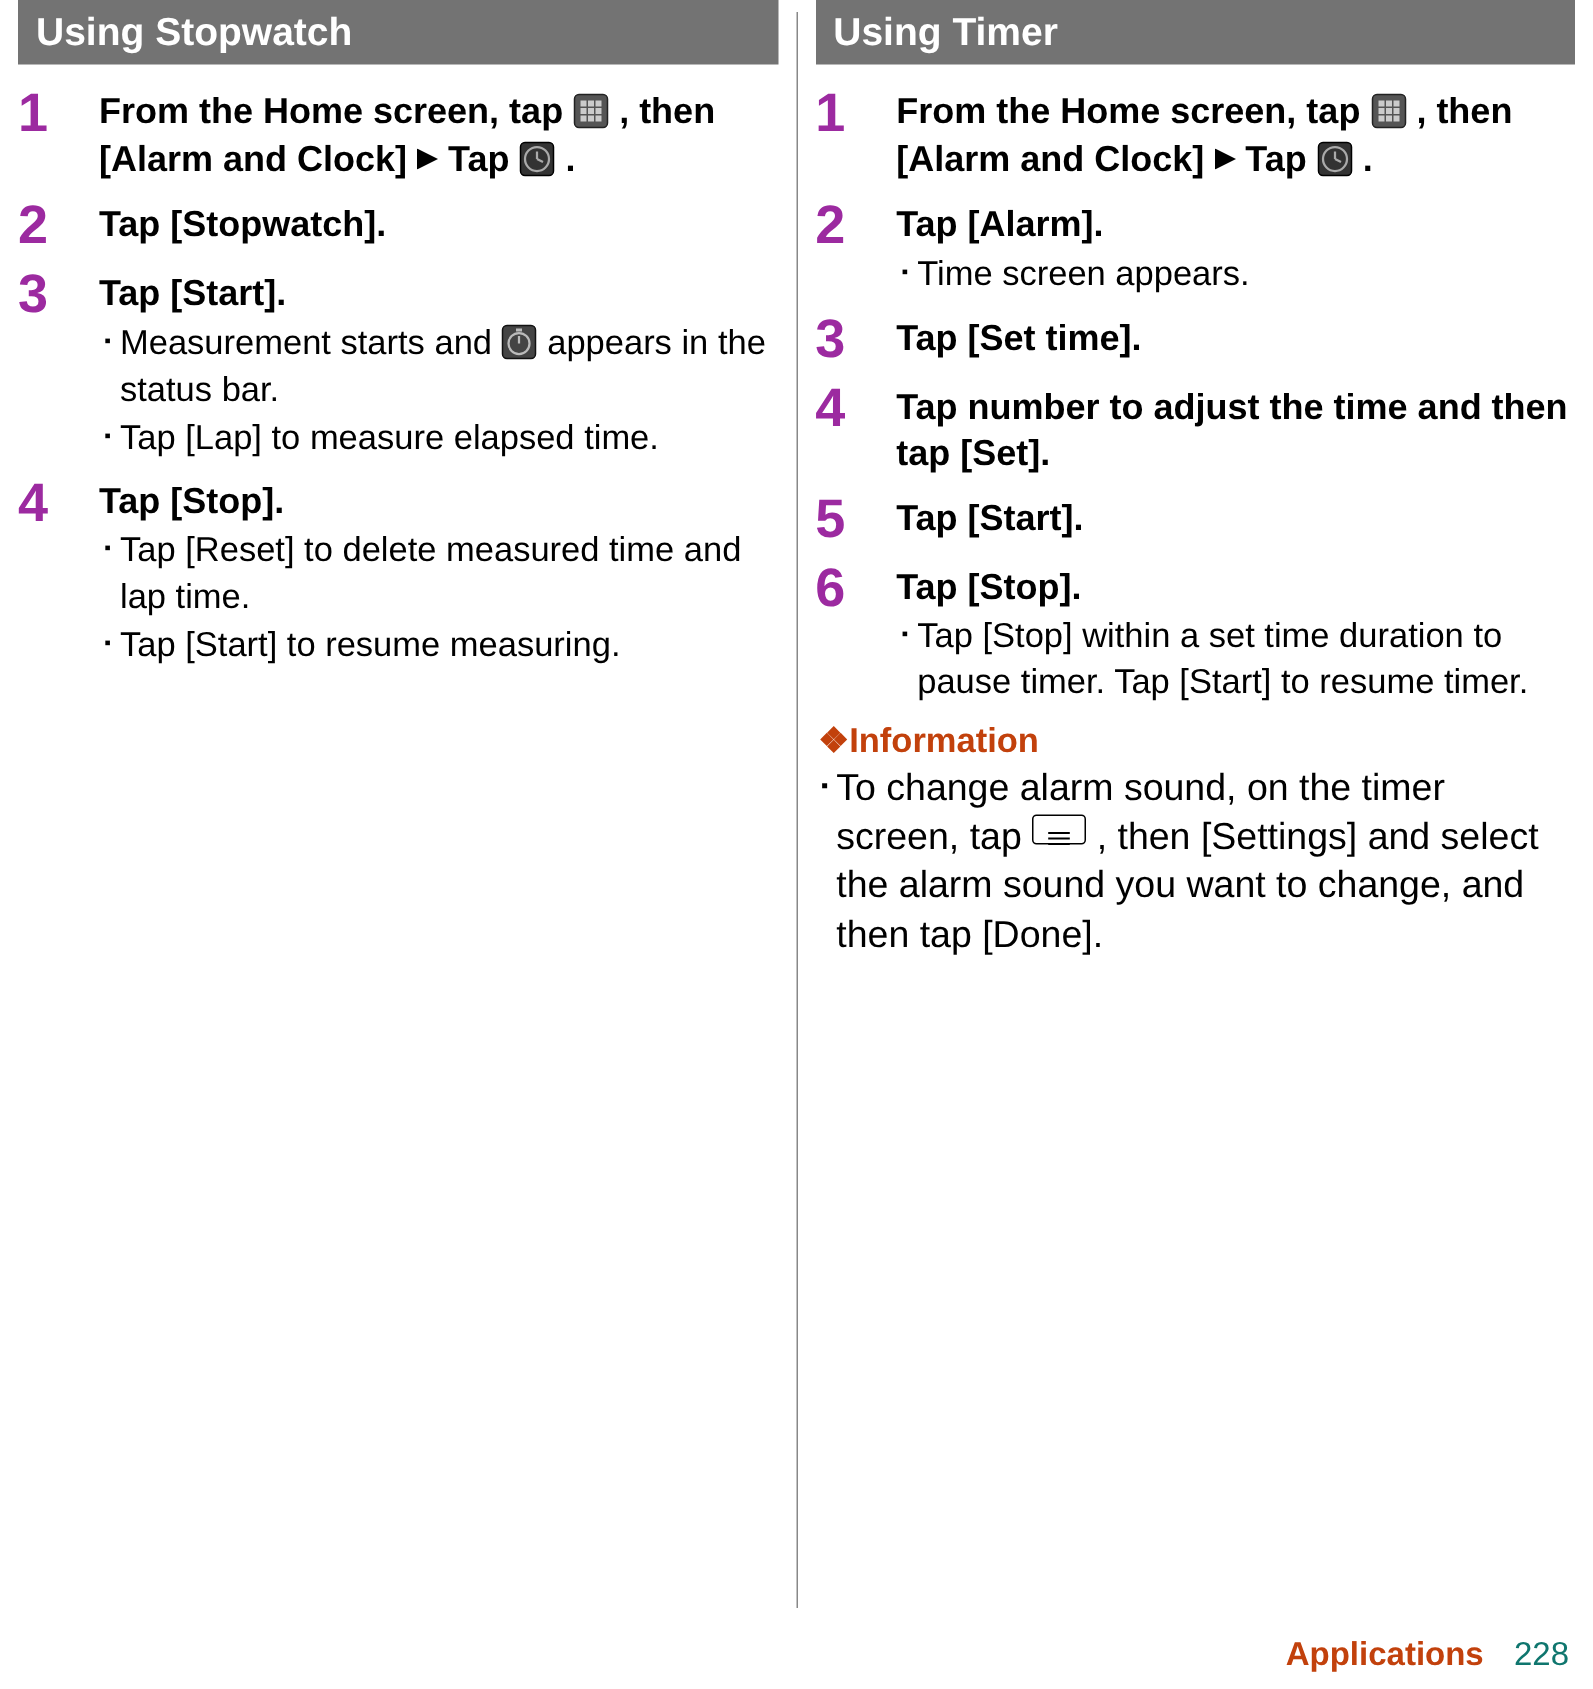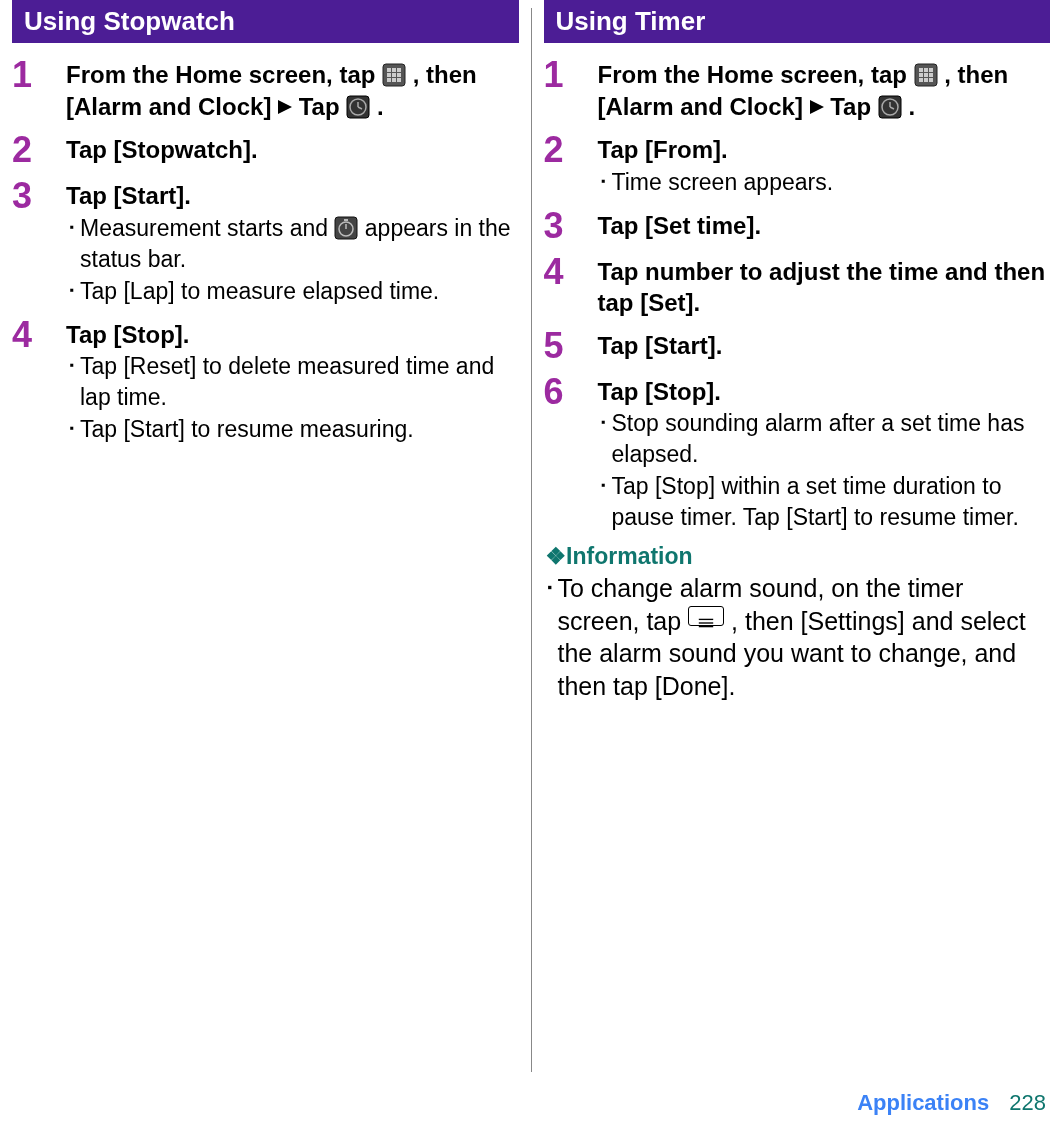--- a/index.html
+++ b/index.html
@@ -21,21 +21,21 @@
   .col {
     flex: 1;
     padding: 0 12px;
   }
   .divider {
     width: 1px;
     background: #888;
     margin: 8px 0 8px;
   }
   .section-title {
-    background: #4c1d95;
+    background: #737373;
     color: #fff;
     font-weight: bold;
     font-size: 26px;
     padding: 6px 12px;
     margin-bottom: 14px;
   }
   .step {
     display: flex;
     margin-bottom: 10px;
     align-items: flex-start;
@@ -75,21 +75,21 @@
     width: 24px;
     height: 24px;
     vertical-align: -4px;
   }
   .iconbox svg { width: 100%; height: 100%; }
   .arrow {
     display: inline-block;
     vertical-align: 1px;
   }
   .info-head {
-    color: #0f766e;
+    color: #c2410c;
     font-weight: bold;
     font-size: 23px;
     margin: 10px 0 2px 2px;
   }
   .info-sub {
     font-size: 25px;
     line-height: 1.3;
     position: relative;
     padding-left: 14px;
   }
@@ -107,21 +107,21 @@
     height: 20px;
     vertical-align: -2px;
   }
   .menu-key svg { width: 100%; height: 100%; }
   .footer {
     text-align: right;
     padding: 10px 16px 10px 0;
     font-size: 22px;
   }
   .footer .sec {
-    color: #3b82f6;
+    color: #c2410c;
     font-weight: bold;
     margin-right: 14px;
   }
   .footer .pno {
     color: #0f766e;
   }
 </style>
 </head>
 <body>
 
@@ -252,21 +252,21 @@
               </svg>
           </span>
           <span> .</span>
         </div>
       </div>
     </div>
 
     <div class="step">
       <div class="stepnum">2</div>
       <div class="stepbody">
-        <div class="step-main">Tap [From].</div>
+        <div class="step-main">Tap [Alarm].</div>
         <div class="step-sub">Time screen appears.</div>
       </div>
     </div>
 
     <div class="step">
       <div class="stepnum">3</div>
       <div class="stepbody">
         <div class="step-main">Tap [Set time].</div>
       </div>
     </div>
@@ -282,21 +282,20 @@
       <div class="stepnum">5</div>
       <div class="stepbody">
         <div class="step-main">Tap [Start].</div>
       </div>
     </div>
 
     <div class="step">
       <div class="stepnum">6</div>
       <div class="stepbody">
         <div class="step-main">Tap [Stop].</div>
-        <div class="step-sub">Stop sounding alarm after a set time has elapsed.</div>
         <div class="step-sub">Tap [Stop] within a set time duration to pause timer. Tap [Start] to resume timer.</div>
       </div>
     </div>
 
     <div class="info-head">❖Information</div>
     <div class="info-sub">
       <span>To change alarm sound, on the timer screen, tap </span>
       <span class="menu-key">
         <svg viewBox="0 0 36 20">
             <line x1="10" y1="6" x2="26" y2="6" stroke="#000" stroke-width="1.5"></line>

